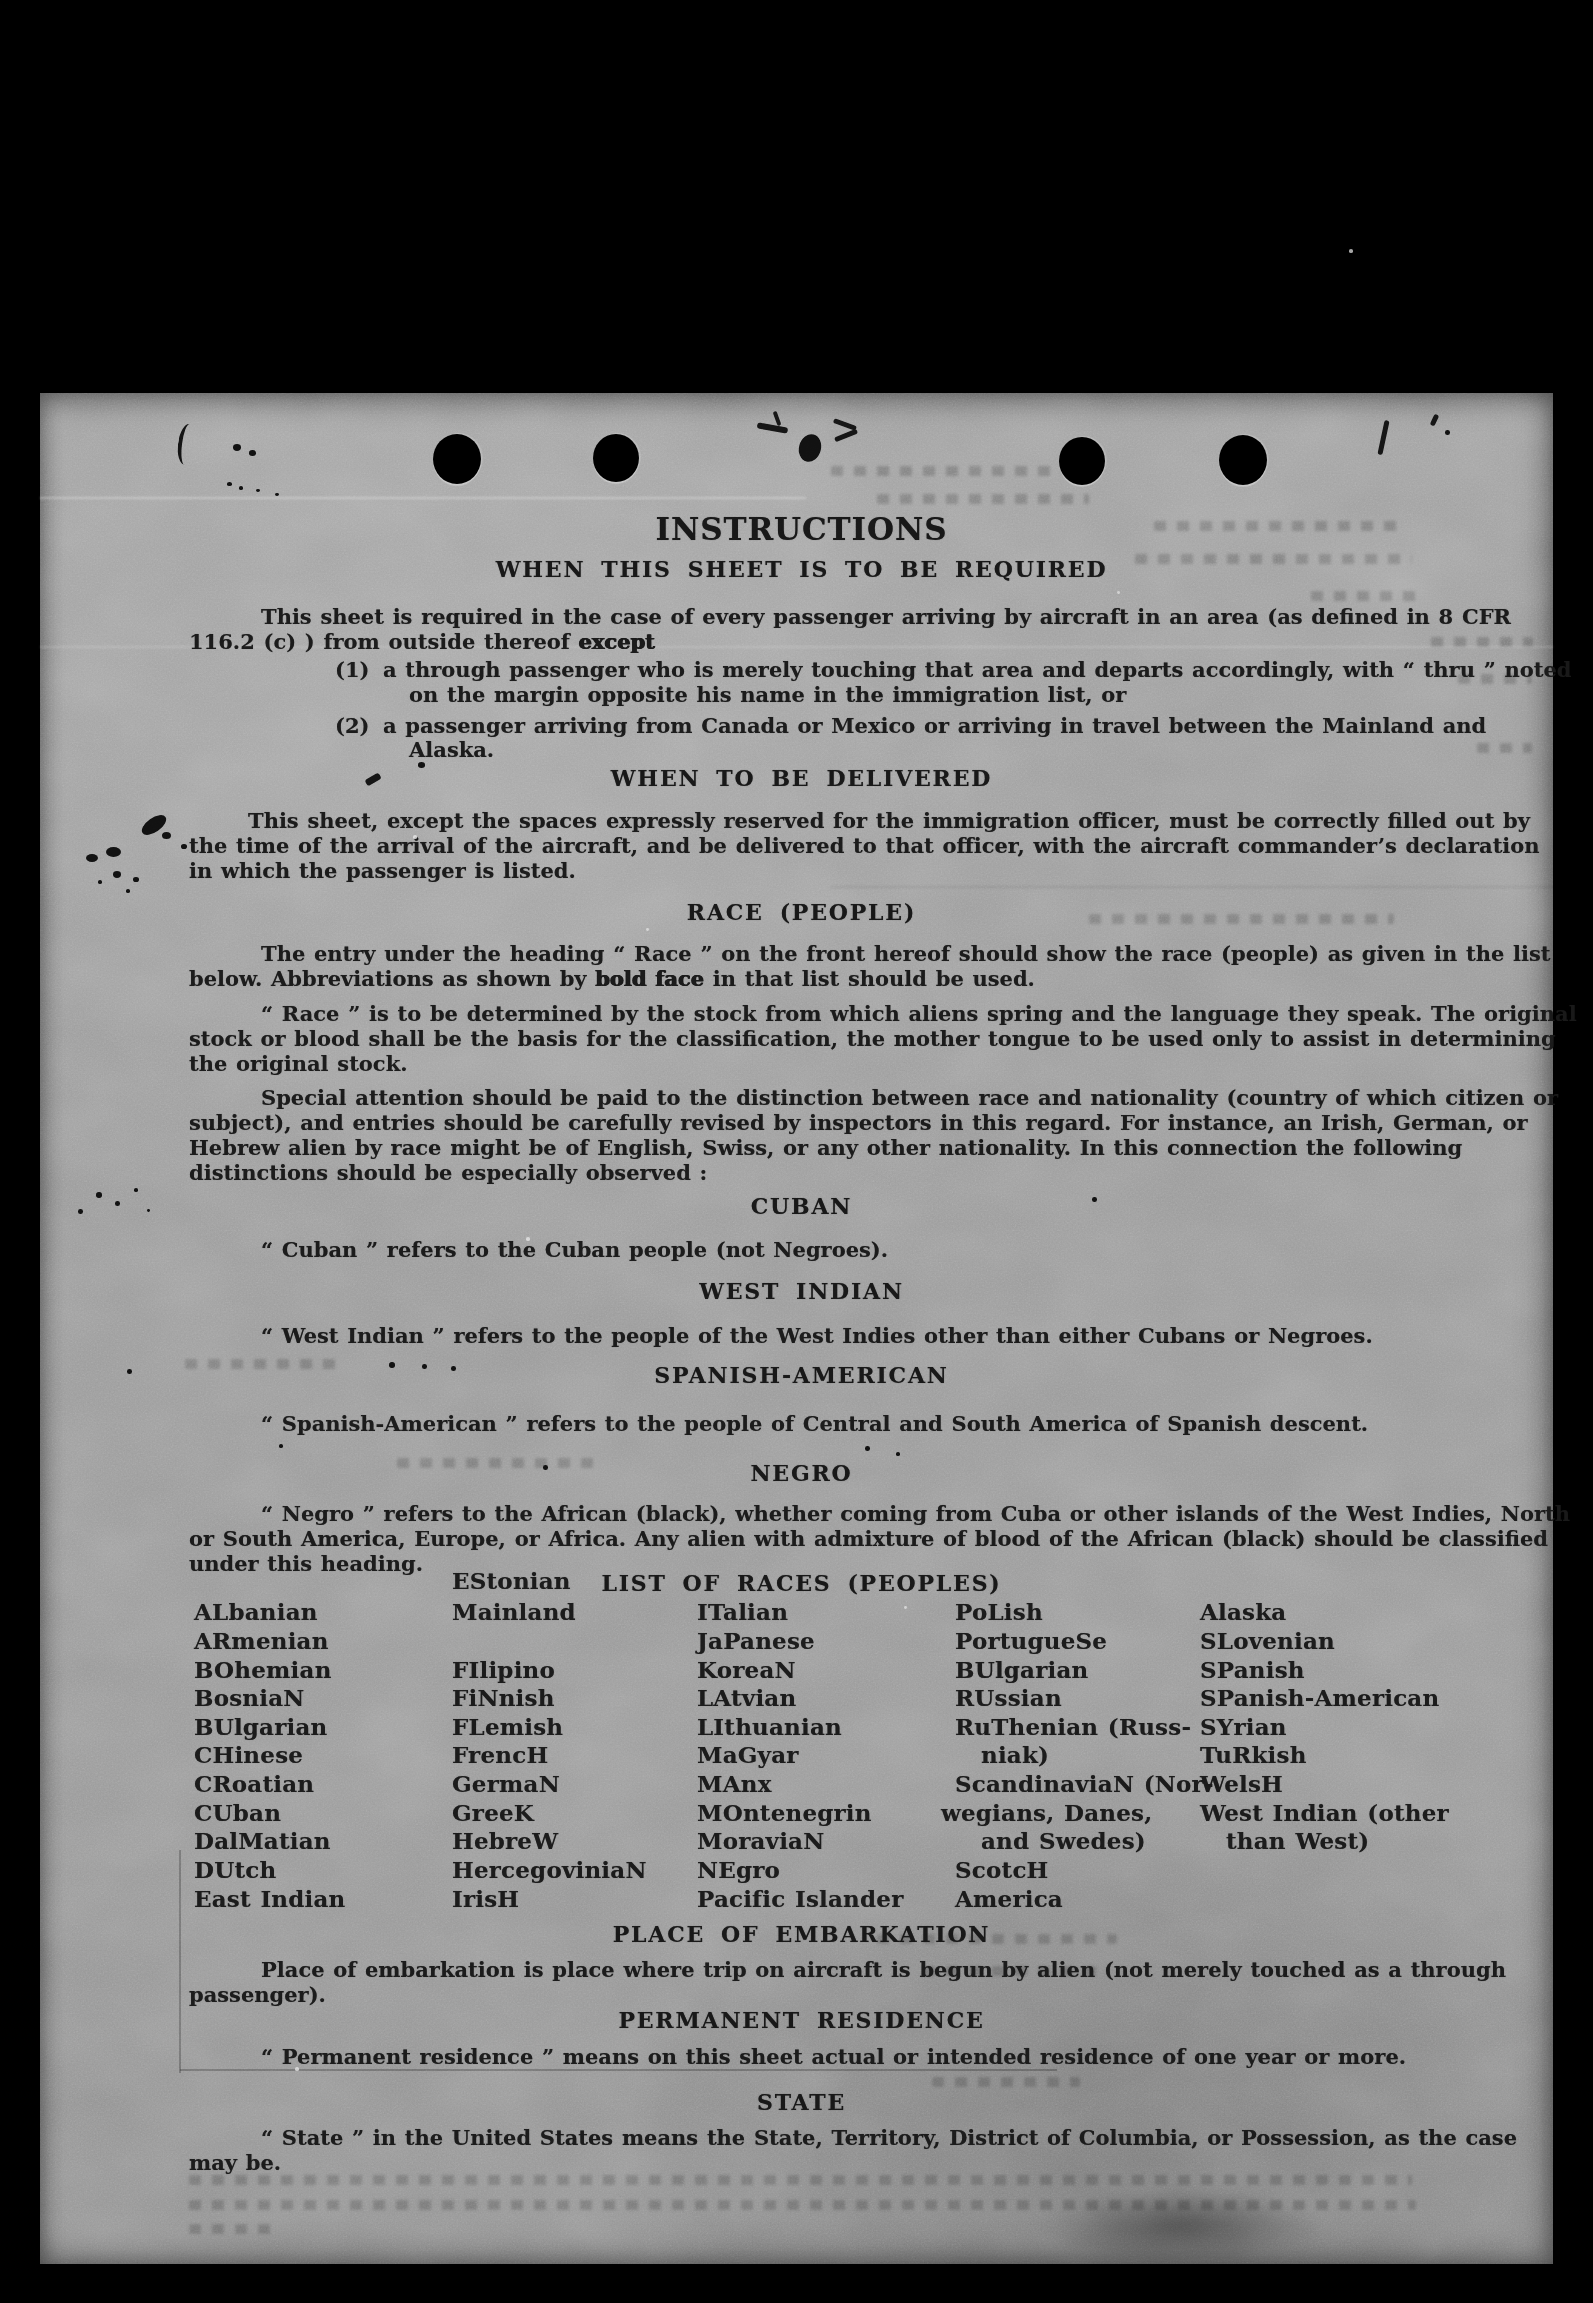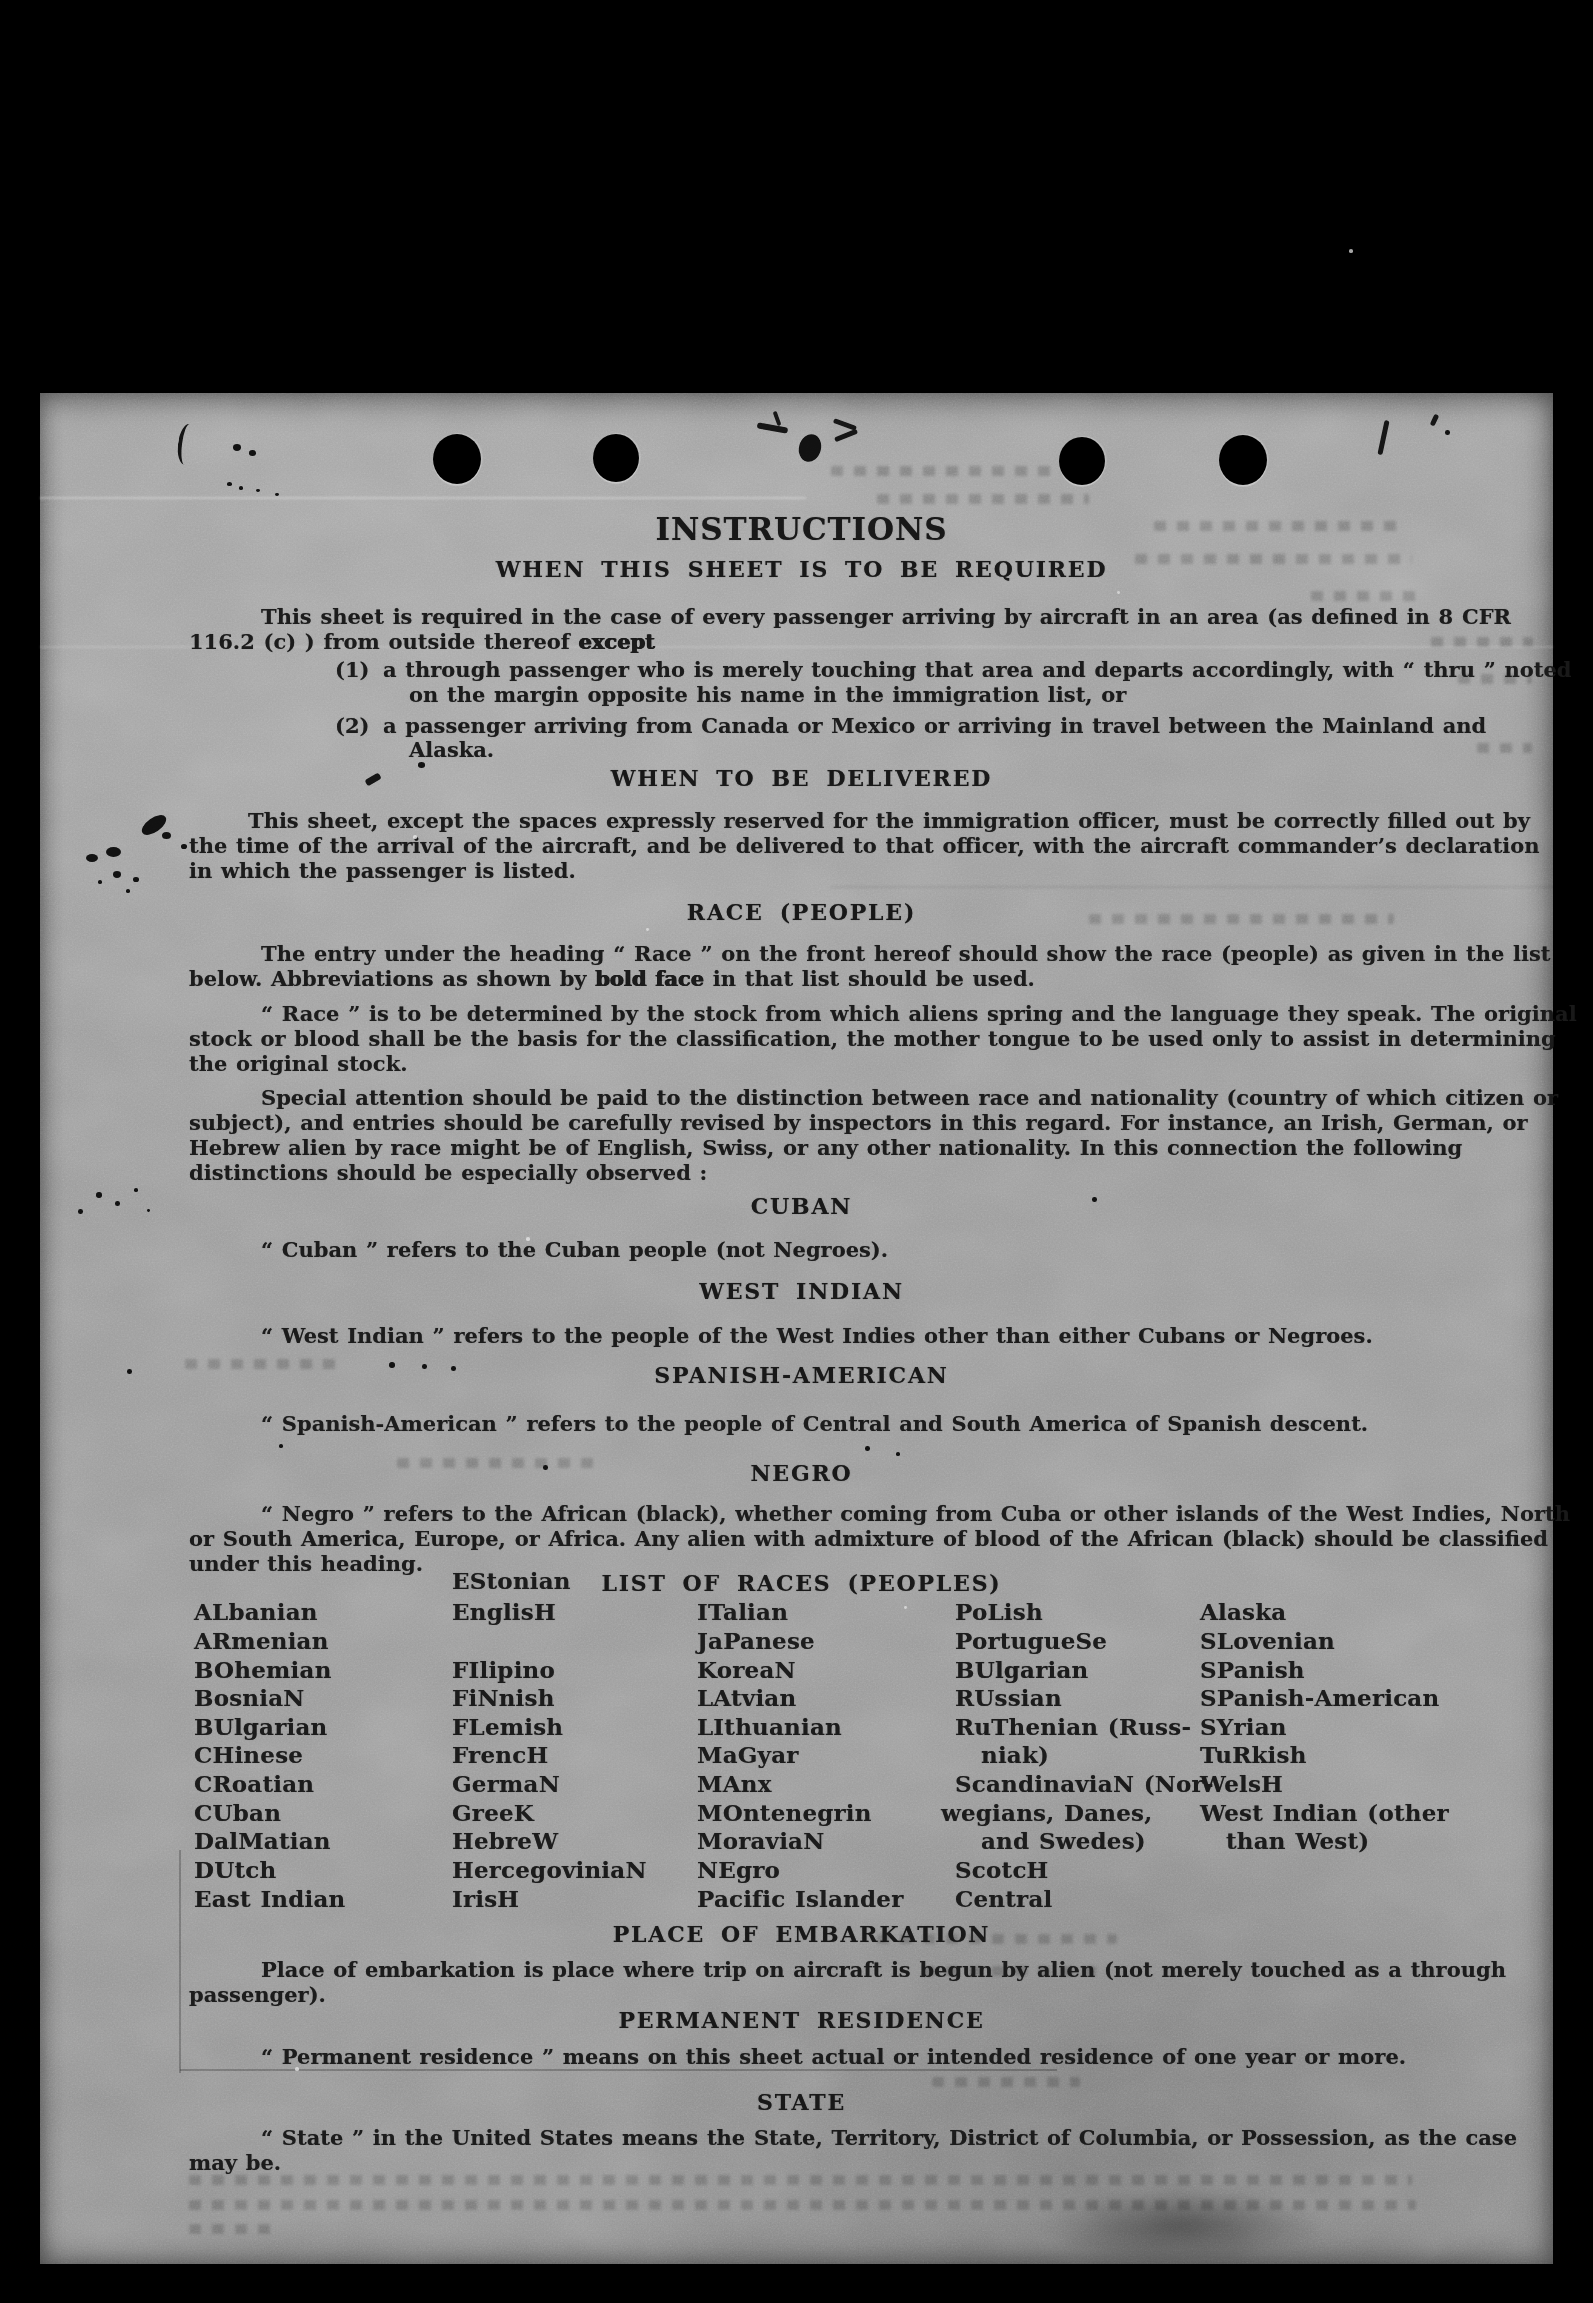--- a/index.html
+++ b/index.html
@@ -115,21 +115,21 @@
     <div class="tl race" style="left:194px;top:1628px">ARmenian</div>
     <div class="tl race" style="left:194px;top:1657px">BOhemian</div>
     <div class="tl race" style="left:194px;top:1685px">BosniaN</div>
     <div class="tl race" style="left:194px;top:1714px">BUlgarian</div>
     <div class="tl race" style="left:194px;top:1742px">CHinese</div>
     <div class="tl race" style="left:194px;top:1771px">CRoatian</div>
     <div class="tl race" style="left:194px;top:1800px">CUban</div>
     <div class="tl race" style="left:194px;top:1828px">DalMatian</div>
     <div class="tl race" style="left:194px;top:1857px">DUtch</div>
     <div class="tl race" style="left:194px;top:1886px">East Indian</div>
-    <div class="tl race" style="left:452px;top:1599px">EnglisH</div>
+    <div class="tl race" style="left:452px;top:1599px">Mainland</div>
     <div class="tl race" style="left:452px;top:1568px">EStonian</div>
     <div class="tl race" style="left:452px;top:1657px">FIlipino</div>
     <div class="tl race" style="left:452px;top:1685px">FiNnish</div>
     <div class="tl race" style="left:452px;top:1714px">FLemish</div>
     <div class="tl race" style="left:452px;top:1742px">FrencH</div>
     <div class="tl race" style="left:452px;top:1771px">GermaN</div>
     <div class="tl race" style="left:452px;top:1800px">GreeK</div>
     <div class="tl race" style="left:452px;top:1828px">HebreW</div>
     <div class="tl race" style="left:452px;top:1857px">HercegoviniaN</div>
     <div class="tl race" style="left:452px;top:1886px">IrisH</div>
@@ -147,21 +147,21 @@
     <div class="tl race" style="left:955px;top:1599px">PoLish</div>
     <div class="tl race" style="left:955px;top:1628px">PortugueSe</div>
     <div class="tl race" style="left:955px;top:1657px">BUlgarian</div>
     <div class="tl race" style="left:955px;top:1685px">RUssian</div>
     <div class="tl race" style="left:955px;top:1714px">RuThenian (Russ-</div>
     <div class="tl race" style="left:981px;top:1742px">niak)</div>
     <div class="tl race" style="left:955px;top:1771px">ScandinaviaN (Nor-</div>
     <div class="tl race" style="left:941px;top:1800px">wegians,  Danes,</div>
     <div class="tl race" style="left:981px;top:1828px">and Swedes)</div>
     <div class="tl race" style="left:955px;top:1857px">ScotcH</div>
-    <div class="tl race" style="left:955px;top:1886px">Central</div>
+    <div class="tl race" style="left:955px;top:1886px">America</div>
     <div class="tl race" style="left:1200px;top:1599px">Alaska</div>
     <div class="tl race" style="left:1200px;top:1628px">SLovenian</div>
     <div class="tl race" style="left:1200px;top:1657px">SPanish</div>
     <div class="tl race" style="left:1200px;top:1685px">SPanish-American</div>
     <div class="tl race" style="left:1200px;top:1714px">SYrian</div>
     <div class="tl race" style="left:1200px;top:1742px">TuRkish</div>
     <div class="tl race" style="left:1200px;top:1771px">WelsH</div>
     <div class="tl race" style="left:1200px;top:1800px">West Indian (other</div>
     <div class="tl race" style="left:1226px;top:1828px">than West)</div>
   </div>

